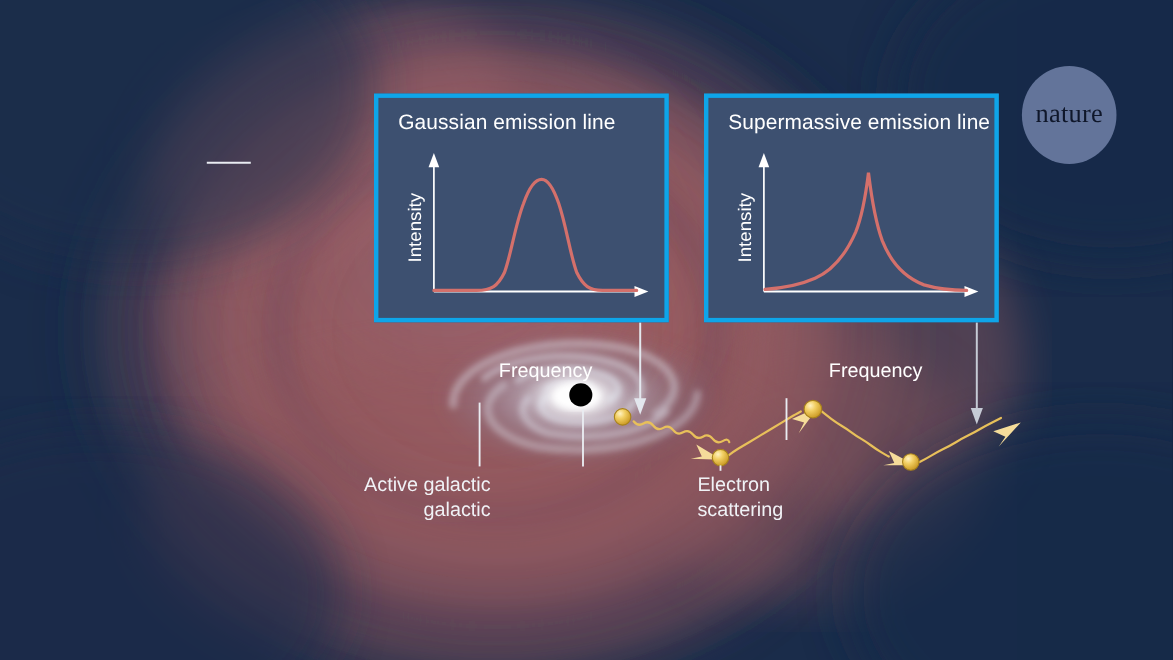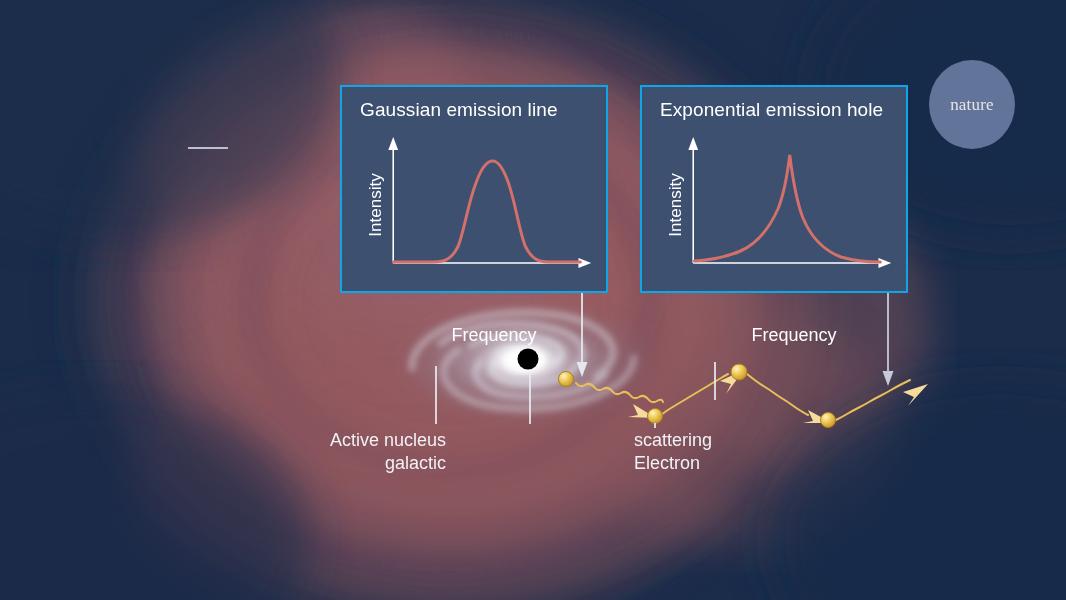--- a/index.html
+++ b/index.html
@@ -1,30 +1,30 @@
 <!DOCTYPE html>
 <html><head>
 <meta charset="utf-8">
 <style>
   html,body{margin:0;padding:0;background:#14233f;}
   body{width:1066px;height:600px;overflow:hidden;
        font-family:"Liberation Sans","DejaVu Sans",sans-serif;}
   #stage{position:relative;width:1066px;height:600px;overflow:hidden;background:#1a2c4a;}
   #bg{position:absolute;inset:0;}
-  .panel{position:absolute;border:2px solid #0ea5e9;background:#3d5070;box-sizing:border-box;}
+  .panel{position:absolute;border:4px solid #0ea5e9;background:#3d5070;box-sizing:border-box;}
   .panel-title{position:absolute;left:18px;top:12px;color:#ffffff;font-size:19px;
                letter-spacing:.1px;white-space:nowrap;}
   .plot{position:absolute;left:0;top:44px;width:100%;height:158px;}
   .lbl{position:absolute;color:#f0f2f6;font-size:18px;line-height:23px;white-space:nowrap;}
   .lbl.r{text-align:right;}
   .lbl.c{text-align:center;}
   .logo{position:absolute;border-radius:50%;background:#63749a;
         display:flex;align-items:center;justify-content:center;}
-  .logo span{font-family:"Liberation Serif","DejaVu Serif",serif;color:#e5e5e5;
-             font-size:17px;letter-spacing:.2px;}
+  .logo span{font-family:"Liberation Serif","DejaVu Serif",serif;color:#0f172a;
+             font-size:24px;letter-spacing:.2px;}
   svg{display:block;overflow:visible;}
 </style>
 </head>
 <body>
 
 <div id="stage">
 
   <svg id="bg" width="1066" height="600" viewBox="0 0 1066 600">
     <defs>
       <radialGradient id="gasOuter" cx="50%" cy="50%" r="50%">
@@ -182,49 +182,49 @@
                C159,30 164,38 169,52 C176,72 180,100 186,115
                C192,127 198,131 210,131 L242,131" fill="none" stroke="#d4706b" stroke-width="3" stroke-linecap="round"></path>
 
       <text x="-74" y="40" transform="rotate(-90)" fill="#ffffff" font-family="Liberation Sans, sans-serif" font-size="17" text-anchor="middle">Intensity</text>
     </svg>
     <div style="position:absolute;left:52px;top:238px;width:200px;text-align:center;
                 color:#fff;font-size:18px;">Frequency</div>
   </div>
 
   <div class="panel" style="left:640px;top:85px;width:268px;height:208px;">
-    <div class="panel-title">Exponential emission hole</div>
+    <div class="panel-title">Supermassive emission line</div>
     <svg class="plot" viewBox="0 0 268 158" preserveAspectRatio="none">
       <g stroke="#ffffff" fill="#ffffff" stroke-width="1.6">
         <line x1="52" y1="16" x2="52" y2="132"></line>
         <path d="M52,6 L47,19 L57,19 Z" stroke="none"></path>
         <line x1="52" y1="132" x2="243" y2="132"></line>
         <path d="M253,132 L240,127 L240,137 Z" stroke="none"></path>
       </g>
 
       <path d="M53,130 C70,129 86,126 100,120
                C116,113 128,100 138,78 C143,66 147,48 150,24
                C153,48 157,70 163,86 C172,108 186,120 202,126
                C216,130 232,131 242,131" fill="none" stroke="#d4706b" stroke-width="3" stroke-linecap="round"></path>
       <text x="-74" y="40" transform="rotate(-90)" fill="#ffffff" font-family="Liberation Sans, sans-serif" font-size="17" text-anchor="middle">Intensity</text>
     </svg>
     <div style="position:absolute;left:52px;top:238px;width:200px;text-align:center;
                 color:#fff;font-size:18px;">Frequency</div>
   </div>
 
 
   <div class="lbl r" style="left:286px;top:429px;width:160px;">
-    <div>Active nucleus</div>
+    <div>Active galactic</div>
     <div>galactic</div>
   </div>
 
 
   <div class="lbl" style="left:634px;top:429px;width:160px;">
+    <div>Electron</div>
     <div>scattering</div>
-    <div>Electron</div>
   </div>
 
 
   <div class="logo" style="left:929px;top:60px;width:86px;height:89px;">
     <span>nature</span>
   </div>
 
 </div>
 
 </body></html>

